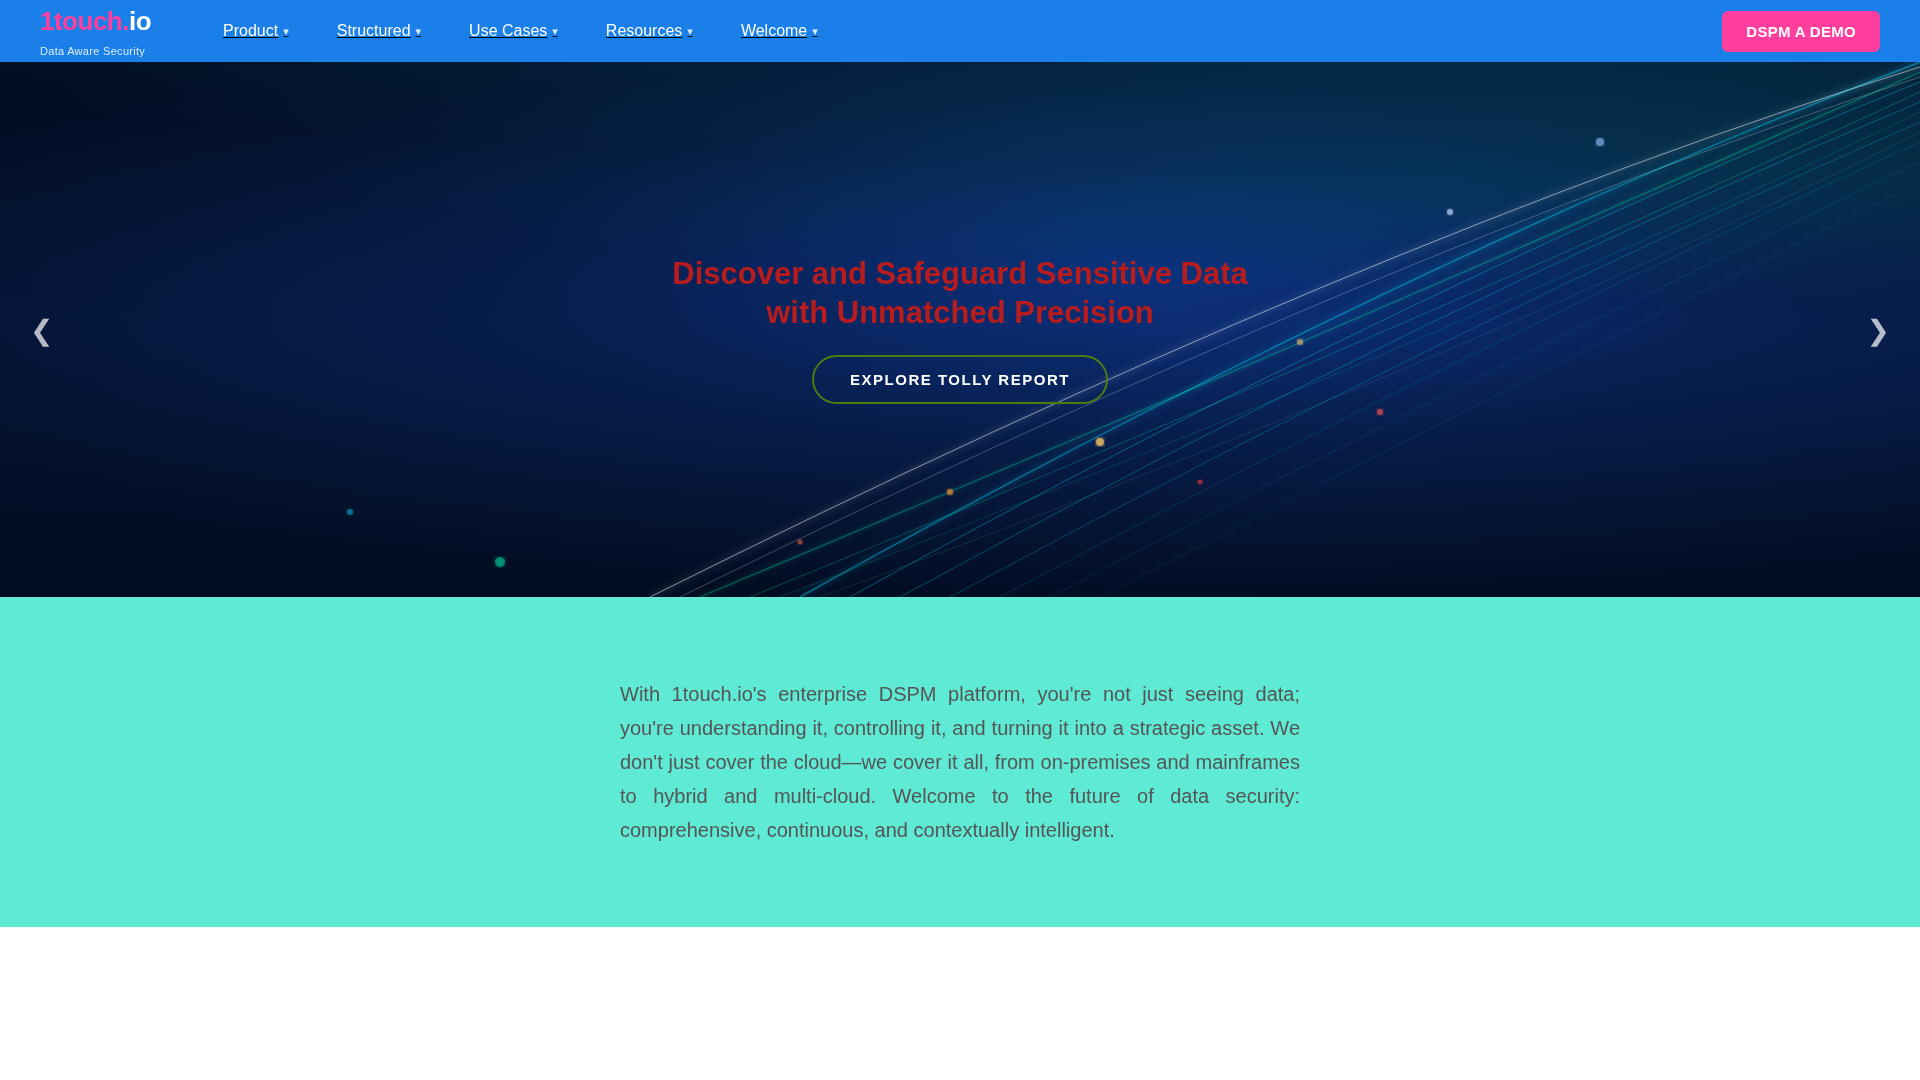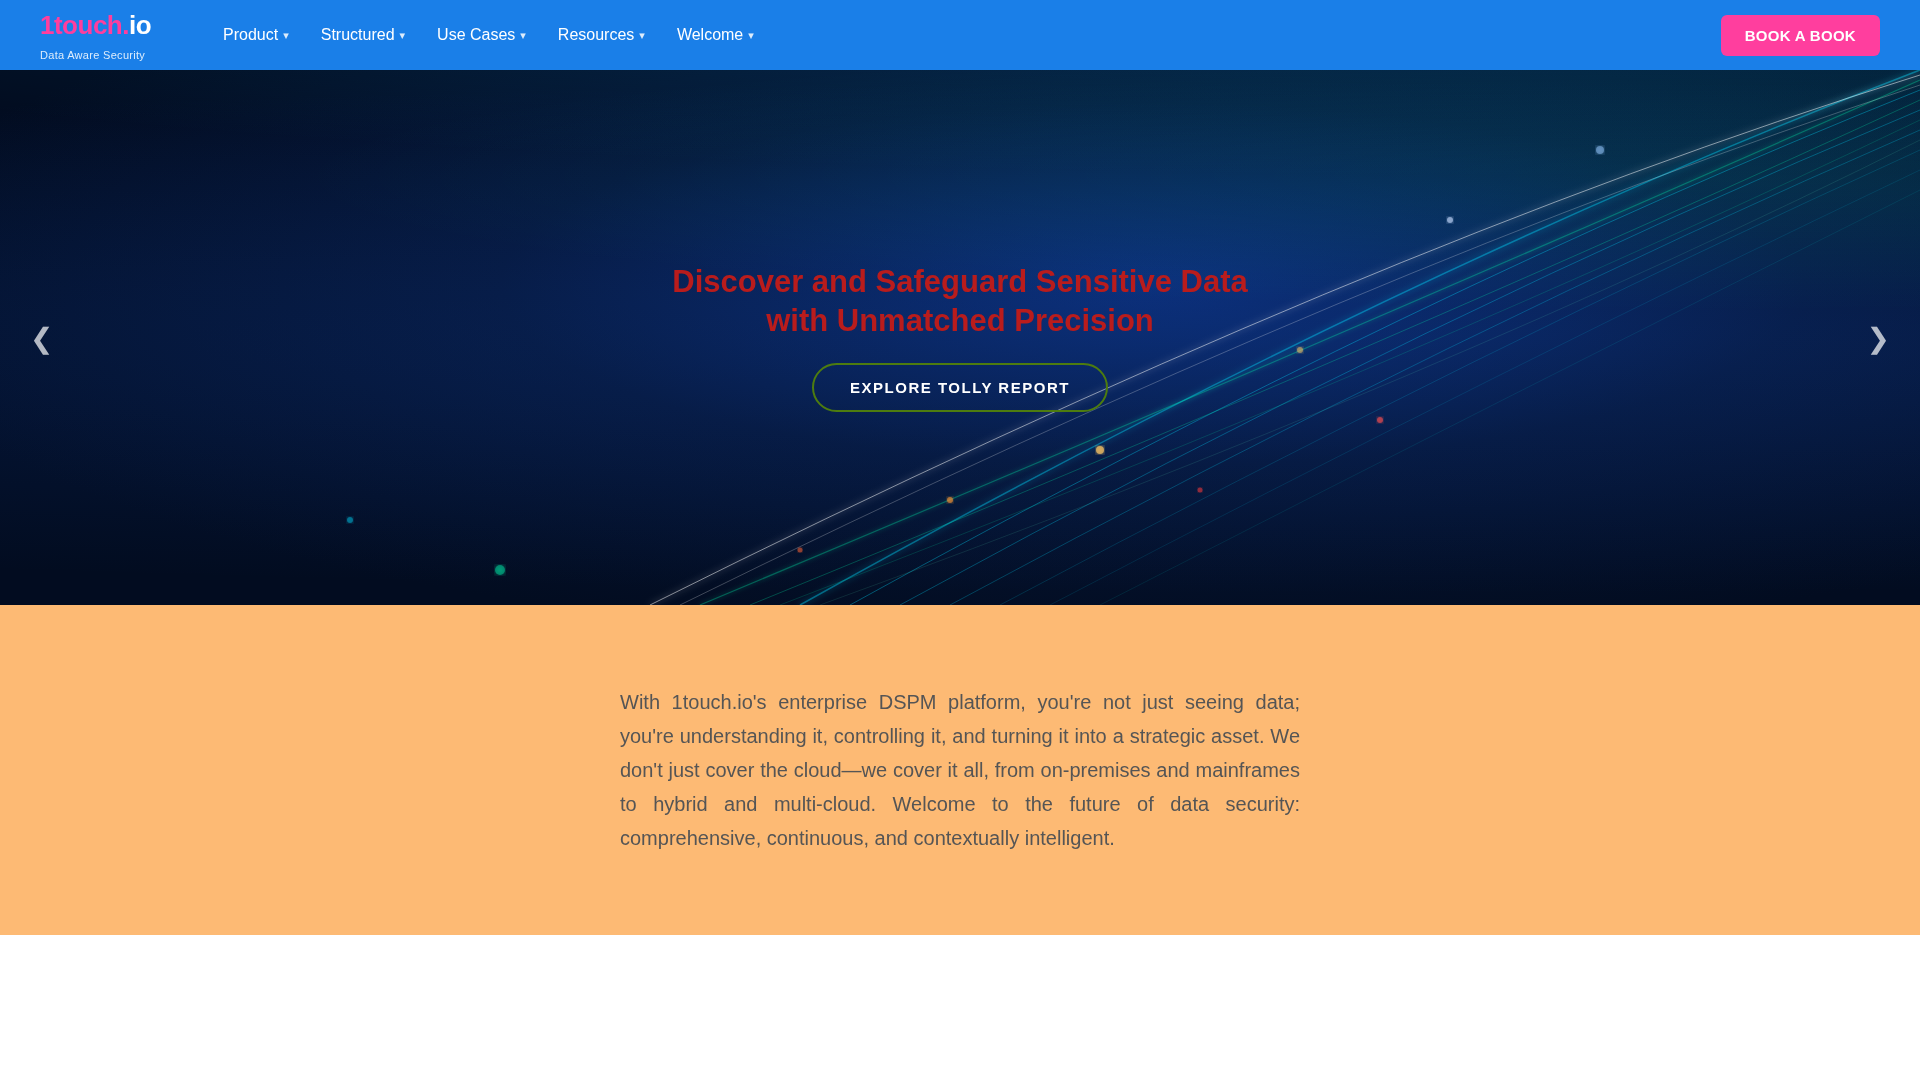--- a/index.html
+++ b/index.html
@@ -1,21 +1,21 @@
 <!DOCTYPE html>
 <html><head>
   <meta charset="utf-8">
   <style>
     * { margin: 0; padding: 0; box-sizing: border-box; }
     body { font-family: -apple-system, BlinkMacSystemFont, 'Segoe UI', Arial, sans-serif; overflow-x: hidden; }
 
     
     .header {
       background: #1a7fe8;
-      height: 70px;
+      height: 62px;
       display: flex;
       align-items: center;
       padding: 0 40px;
       position: relative;
       z-index: 100;
     }
     .logo-area {
       display: flex;
       flex-direction: column;
       margin-right: 60px;
@@ -29,22 +29,23 @@
     .logo-text span { color: #ff3e9e; }
     .logo-tagline {
       font-size: 11px;
       color: rgba(255,255,255,0.85);
       letter-spacing: 0.3px;
       margin-top: 8px;
     }
     nav {
       display: flex;
       align-items: center;
-      gap: 8px;
+      gap: 24px;
       flex: 1;
+      text-decoration: underline;
     }
     .nav-item {
       color: #fff;
       font-size: 16px;
       font-weight: 500;
       padding: 8px 12px;
       cursor: pointer;
       display: flex;
       align-items: center;
       gap: 5px;
@@ -146,21 +147,21 @@
       cursor: pointer;
       background: none;
       border: none;
       padding: 10px;
     }
     .carousel-arrow-left { left: 20px; }
     .carousel-arrow-right { right: 20px; }
 
     
     .content-section {
-      background: #fdba74;
+      background: #5eead4;
       padding: 80px 40px 80px;
       display: flex;
       justify-content: center;
     }
     .content-text {
       max-width: 680px;
       font-size: 20px;
       color: #555;
       line-height: 1.7;
       text-align: justify;
@@ -193,21 +194,21 @@
     <div class="nav-item">
       <span>Resources</span>
       <span class="chevron">▾</span>
     </div>
     <div class="nav-item">
       <span>Welcome</span>
       <span class="chevron">▾</span>
     </div>
   </nav>
 
-  <button class="book-demo-btn">BOOK A BOOK</button>
+  <button class="book-demo-btn">DSPM A DEMO</button>
 </header>
 
 <section class="hero">
   <div class="hero-bg"></div>
   <div class="light-lines"></div>
 
   <svg class="hero-svg" xmlns="http://www.w3.org/2000/svg" preserveAspectRatio="none">
     <defs>
       <filter id="glow">
         <feGaussianBlur stdDeviation="3" result="coloredBlur"></feGaussianBlur>

